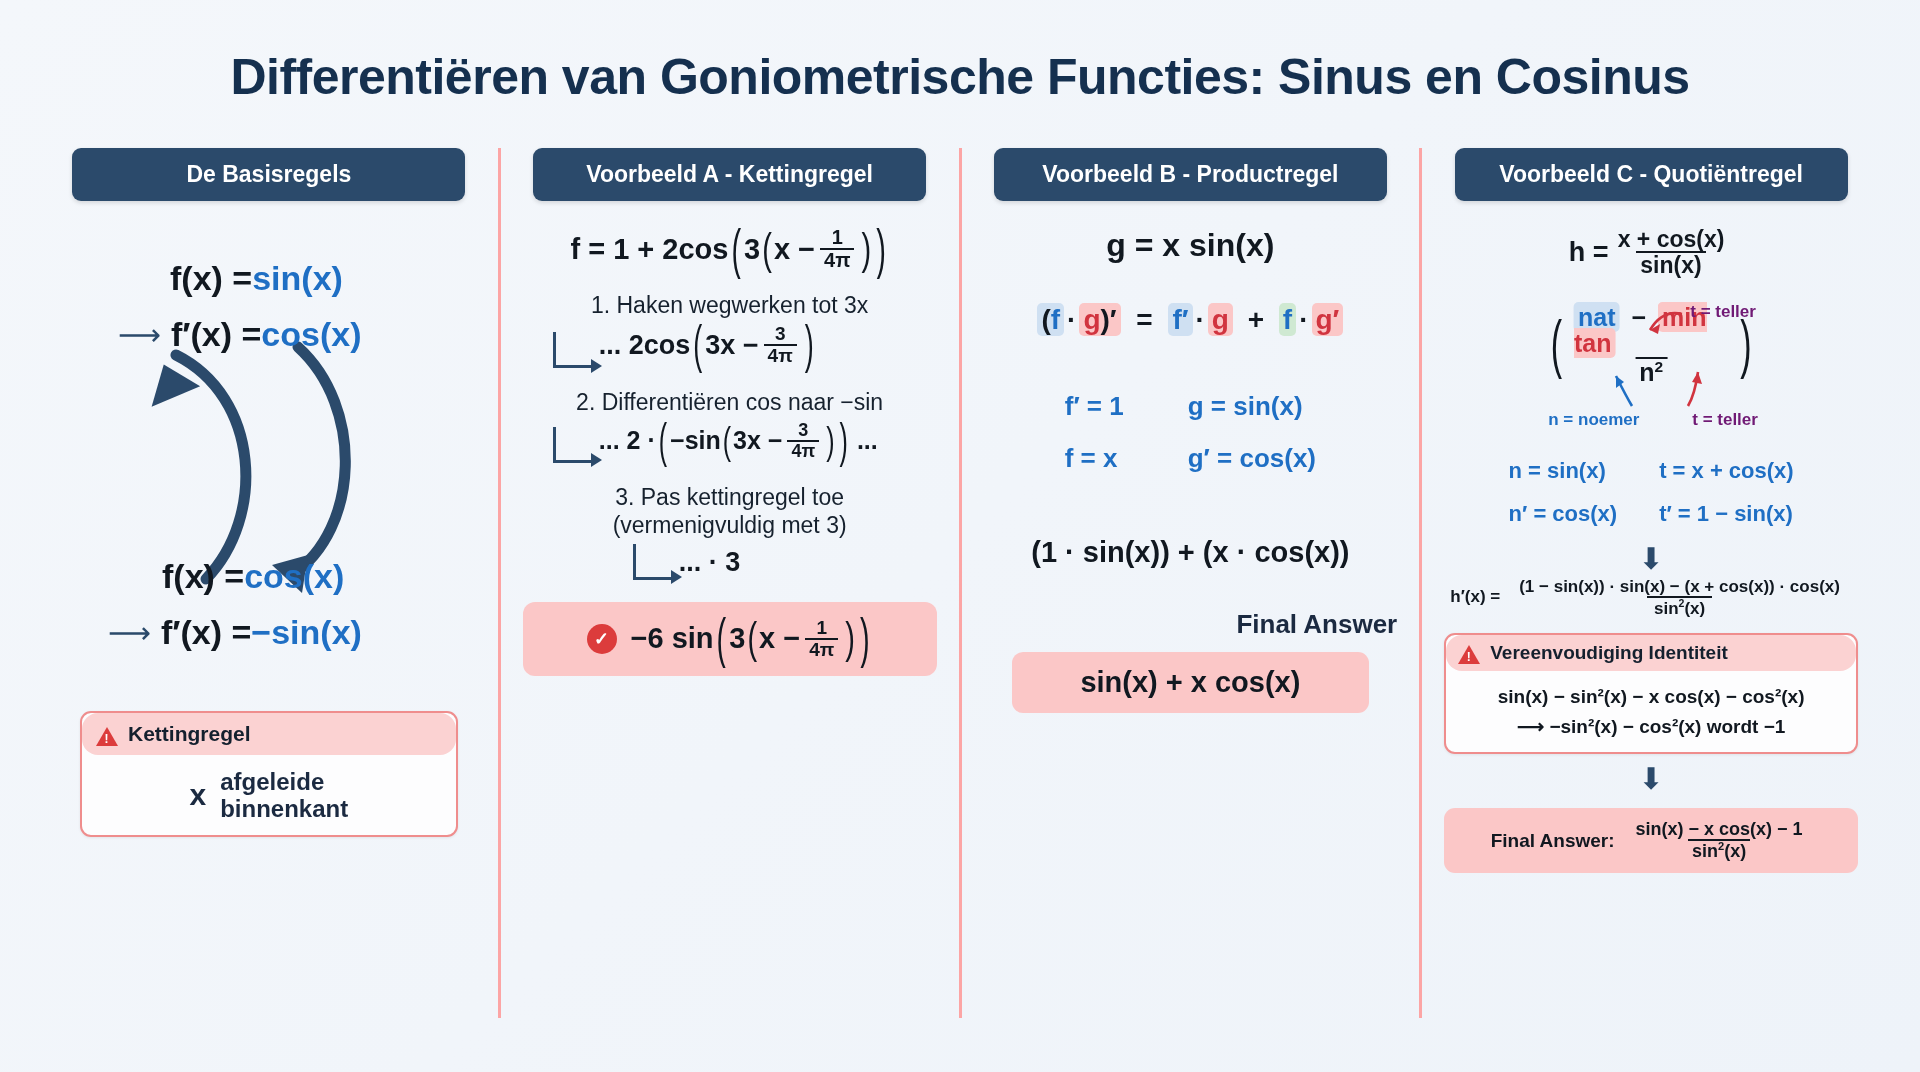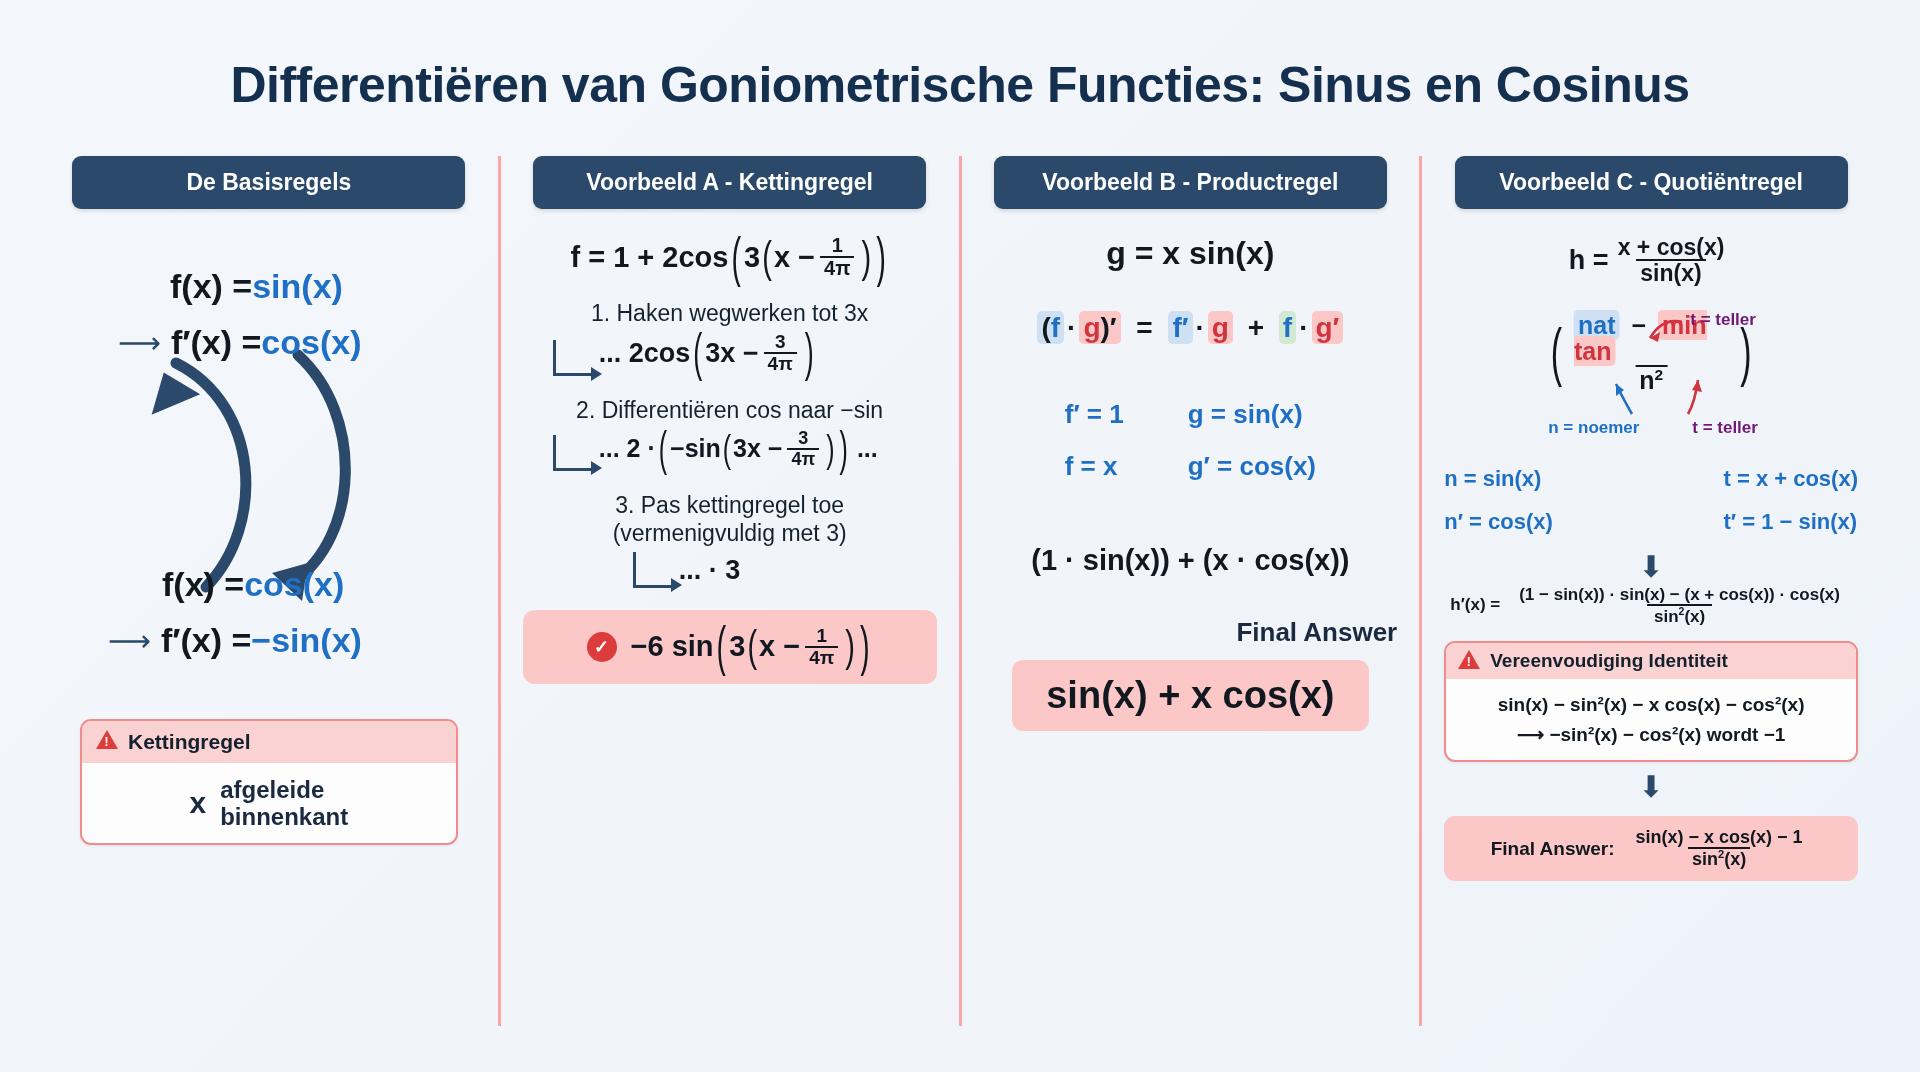--- a/index.html
+++ b/index.html
@@ -3,21 +3,21 @@
 <meta charset="utf-8">
 <style>
   * { box-sizing: border-box; margin: 0; padding: 0; }
   body {
     width: 1920px; height: 1072px;
     background: linear-gradient(135deg, #f4f7fb 0%, #eef3f9 100%);
     font-family: "Liberation Sans", sans-serif;
     color: #1b2a41;
     overflow: hidden;
   }
-  .page { position: relative; width: 1920px; height: 1072px; padding: 30px 40px; }
+  .page { position: relative; width: 1920px; height: 1072px; padding: 22px 40px; }
 
   .title {
     text-align: center;
     font-size: 50px;
     font-weight: bold;
     color: #15304f;
     letter-spacing: -0.5px;
     margin-top: 26px;
     margin-bottom: 42px;
   }
@@ -69,23 +69,23 @@
 
   .warn {
     border: 2.3px solid #ef8d8d;
     border-radius: 11px;
     overflow: hidden;
     background: #fdfdfe;
     box-shadow: 0 1px 3px rgba(0,0,0,.07);
   }
   .warn-head {
     background: #fbd2d2;
-    display: flex; align-items: flex-start; gap: 10px;
+    display: flex; align-items: flex-end; gap: 10px;
     padding: 9px 14px;
-    font-size: 21px; font-weight: bold; color: #14202e;
+    font-size: 21px; font-weight: bold; color: #14202e; border-radius: 16px;
   }
   .warn-body { padding: 13px 16px; }
   .tri { width: 0;height:0; border-left:11px solid transparent; border-right:11px solid transparent;
          border-bottom: 19px solid #dc3c3c; position:relative; }
   .tri::after { content:"!"; position:absolute; left:-2.6px; top:5px; color:#fff; font-size:12px; font-weight:bold; }
 
   .kr-row { display:flex; align-items:center; justify-content:center; gap: 14px; }
   .kr-x { font-size: 30px; font-weight: bold; }
   .kr-txt { font-size: 24px; font-weight: bold; line-height:1.13; }
 
@@ -111,31 +111,31 @@
   .pr-eq { text-align:center; font-size: 32px; margin-top: 6px; }
   .prod-rule { text-align:center; font-size: 28px; margin-top: 40px; }
   .hl { border-radius: 5px; padding: 1px 4px; }
   .hl-b { background:#cfe0f2; }
   .hl-r { background:#fbc7c7; }
   .hl-g { background:#cfe9d2; }
   .pr-grid { display:flex; justify-content:center; gap: 64px; margin-top: 44px; font-size: 26px; }
   .pr-grid .cell { line-height: 2.0; }
   .pr-result { text-align:center; font-size: 29px; margin-top: 52px; }
   .fa-label { text-align:right; font-size: 26px; font-weight:bold; margin-top: 40px; }
-  .fa-box { background:#fbc7c7; border-radius:11px; text-align:center; font-size:38px;
+  .fa-box { background:#fbc7c7; border-radius:11px; text-align:center; font-size:29px;
             font-weight:bold; padding: 14px 10px; margin-top: 12px; }
 
   
   .q-top { display:flex; align-items:center; justify-content:center; font-size: 27px; margin-top: 2px; }
   .q-scheme { position:relative; height: 168px; margin-top: 2px; }
   .q-frac-wrap { position:absolute; left: 50%; transform: translateX(-50%); top: 24px;
                  display:flex; align-items:center; font-size: 25px; }
   .lbl { position:absolute; font-size: 17px; font-weight: bold; white-space: nowrap; }
   .lbl.blue { color:#1f6fc4; } .lbl.red { color:#701a75; }
-  .q-vars { display:flex; justify-content:space-between; gap: 42px; font-size: 22px; margin-top: 2px; }
+  .q-vars { display:flex; justify-content:center; gap: 42px; font-size: 22px; margin-top: 2px; }
   .q-vars .cell { line-height: 1.95; }
   .down-arrow { text-align:center; color:#2b4a6b; font-size: 30px; line-height: 1; margin: 8px 0 4px 0; }
   .hprime { display:flex; align-items:center; justify-content:center; font-size: 17px; margin-top: 2px; }
   .hprime .frac .num, .hprime .frac .den { padding: 0 7px; }
   .simp-body { padding: 11px 13px; font-size: 19px; text-align:center; line-height:1.55; }
   .final-row { background:#fbc7c7; border-radius:11px; display:flex; align-items:center;
                justify-content:center; gap: 12px; padding: 12px 14px; margin-top: 14px;
                font-size: 19px; font-weight: bold; }
 </style>
 </head>

